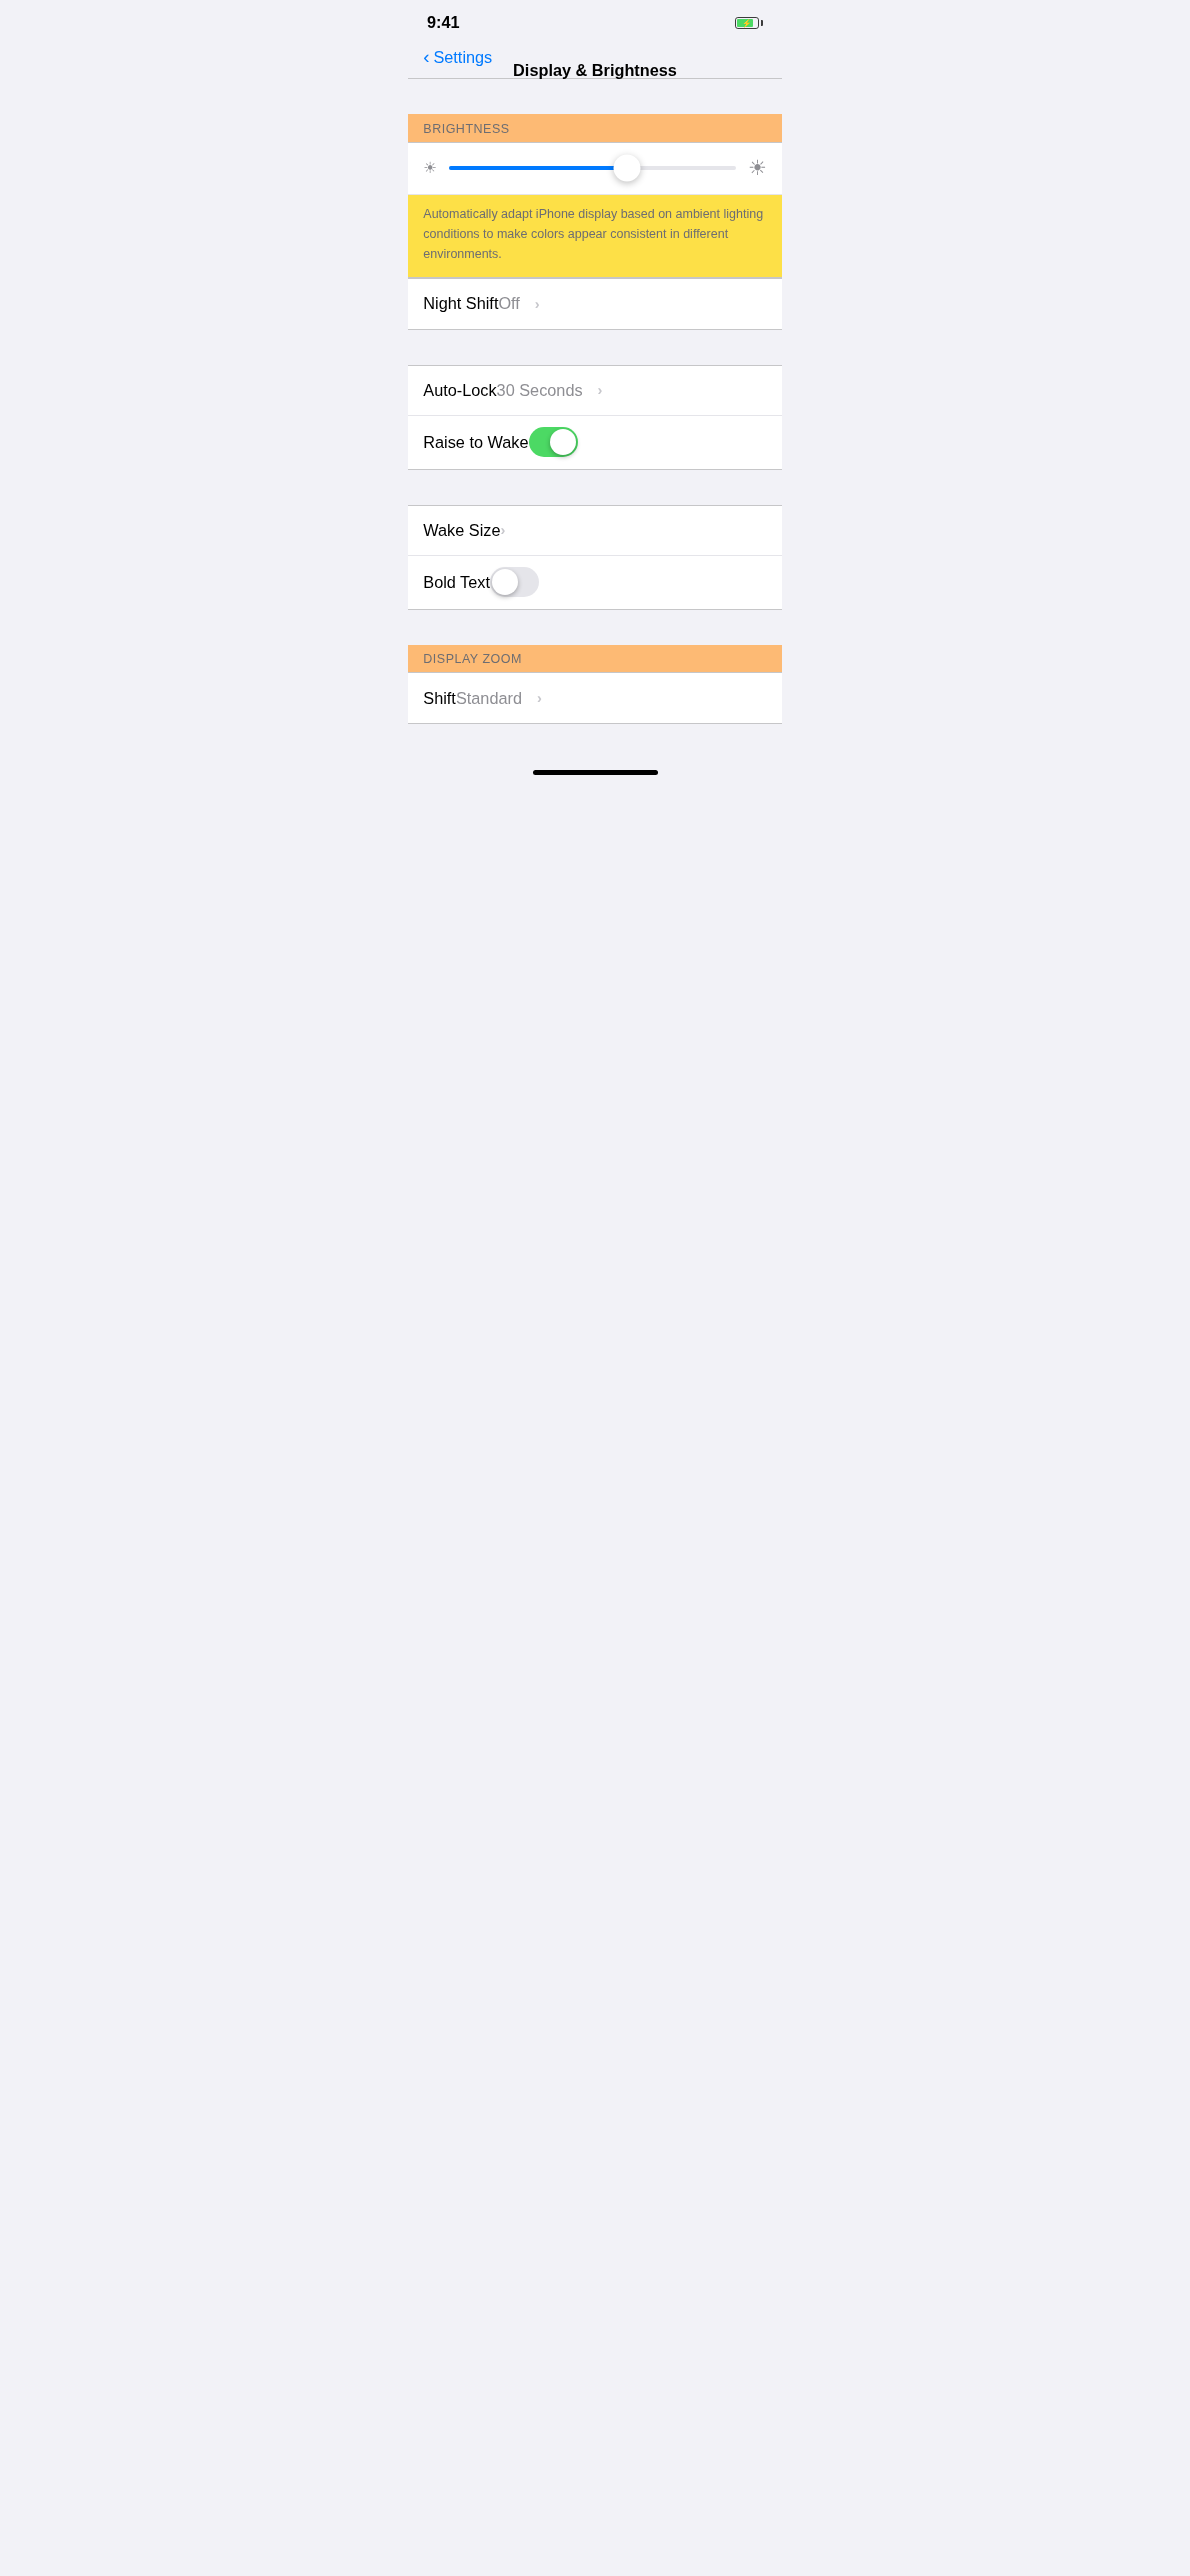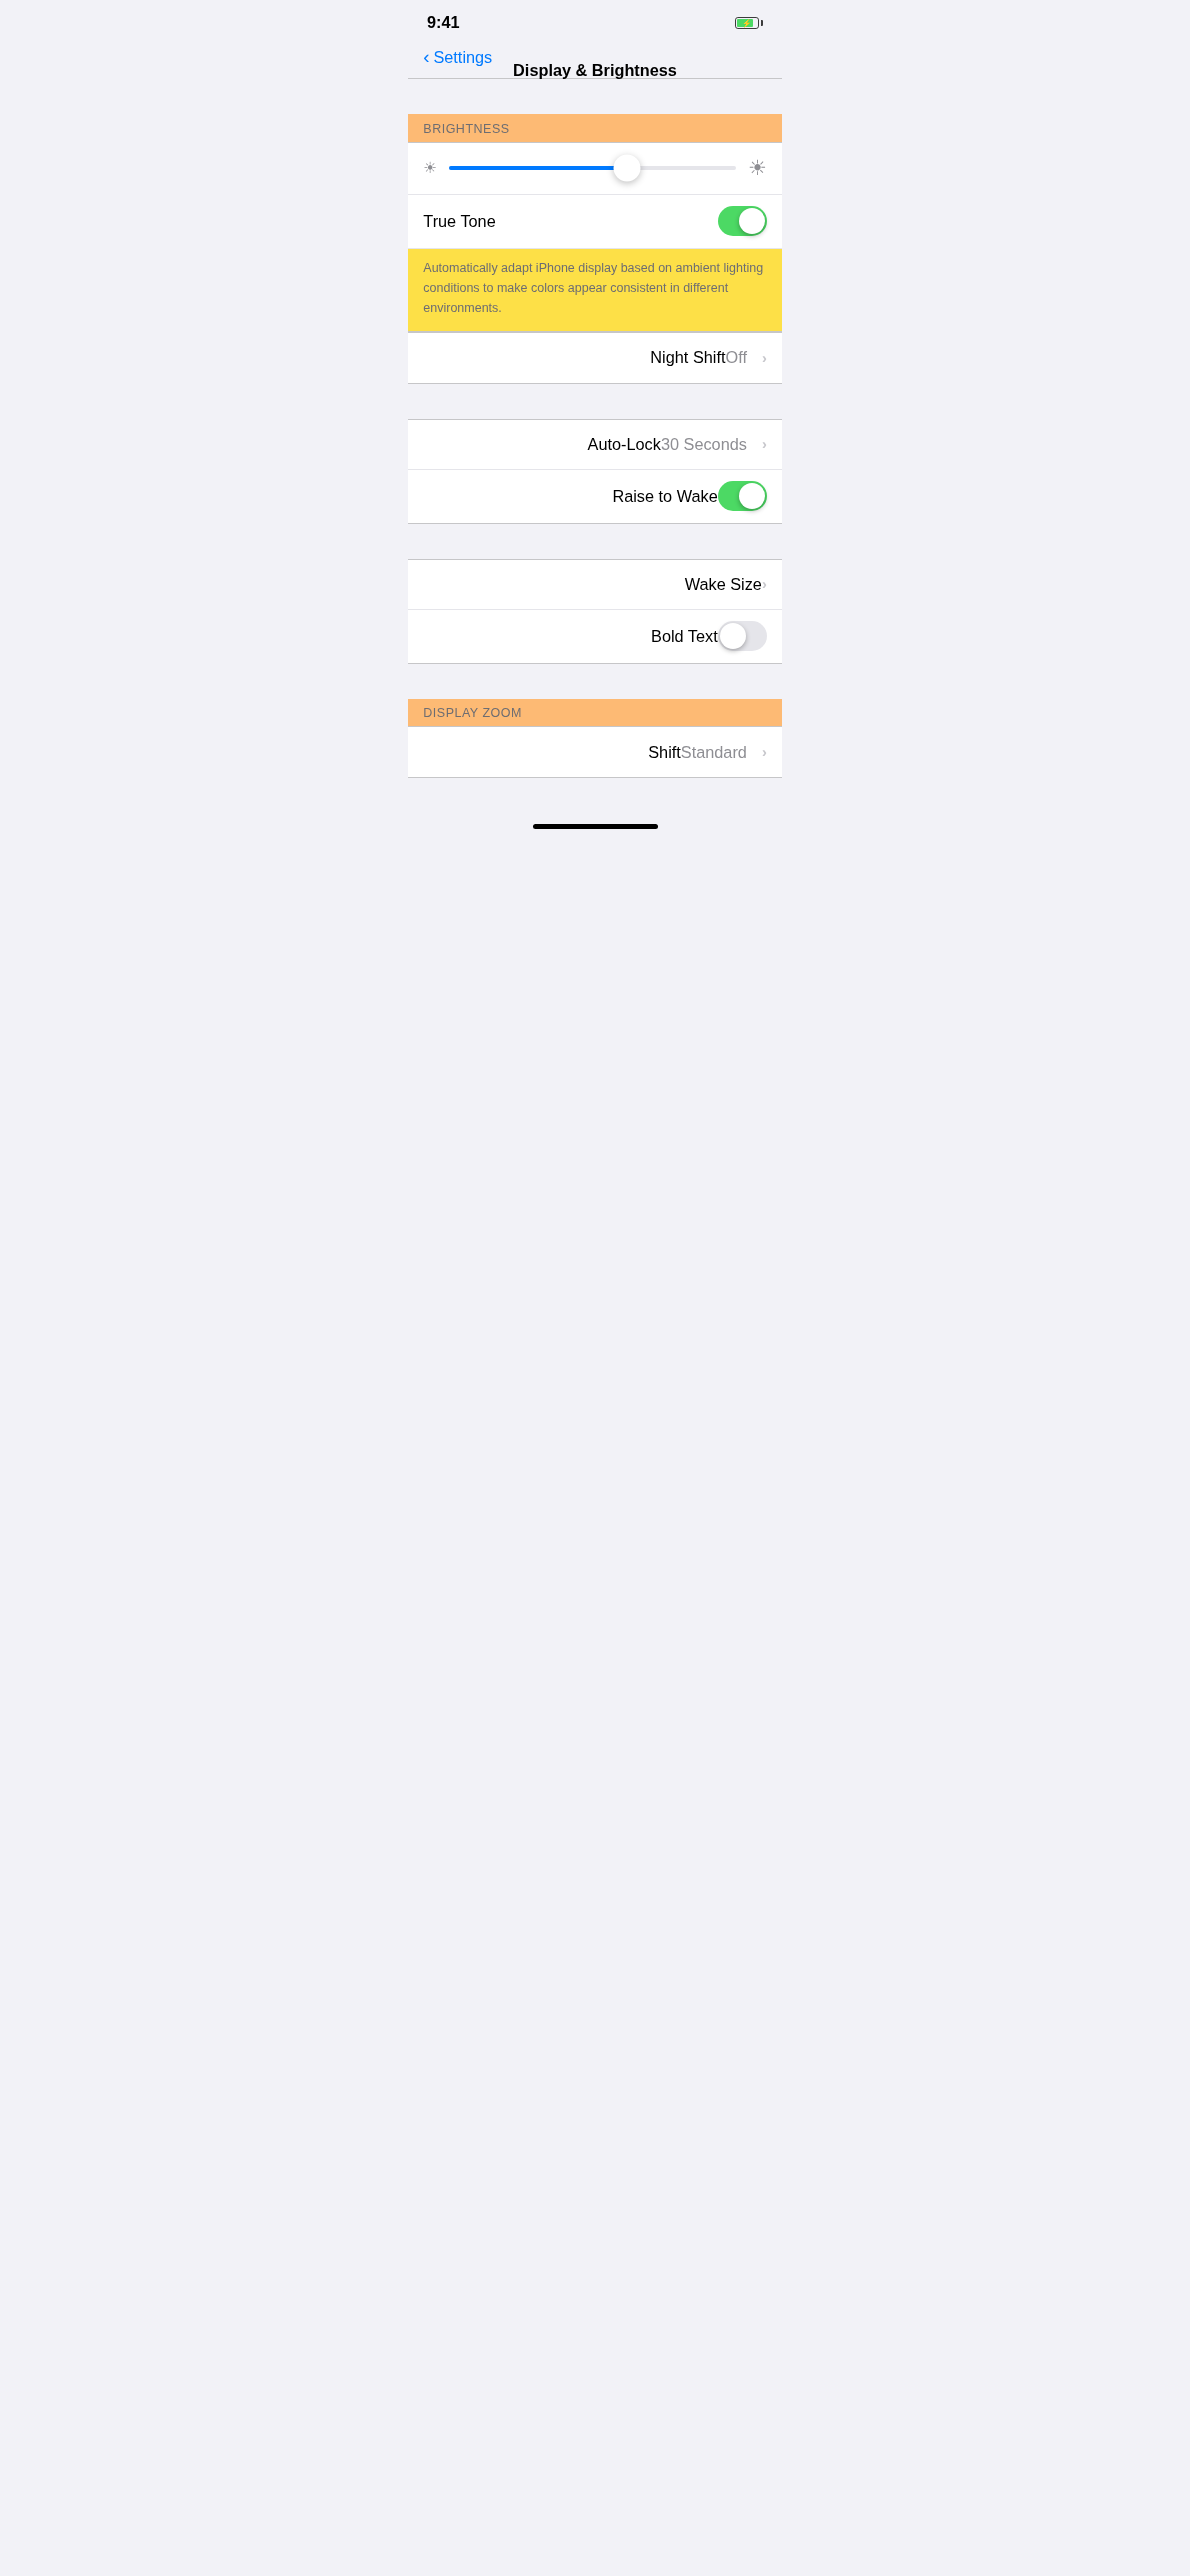--- a/index.html
+++ b/index.html
@@ -134,21 +134,21 @@
     
     .settings-group {
       background: #fff;
       border-top: 1px solid #c6c6c8;
       border-bottom: 1px solid #c6c6c8;
     }
 
     .settings-row {
       display: flex;
       align-items: center;
-      justify-content: flex-end;
+      justify-content: flex-start;
       padding: 11.5px 15.3px;
       min-height: 50px;
       border-bottom: 1px solid #e5e5ea;
       background: #fff;
     }
 
     .settings-row:last-child {
       border-bottom: none;
     }
 
@@ -332,26 +332,20 @@
 
   <div class="brightness-row">
     <span class="sun-icon-small">☀</span>
     <div class="slider-track">
       <div class="slider-fill"></div>
       <div class="slider-thumb"></div>
     </div>
     <span class="sun-icon-large">☀</span>
   </div>
 
-  <div class="true-tone-row">
-    <span class="row-label">True Tone</span>
-    <div class="toggle on">
-      <div class="toggle-thumb"></div>
-    </div>
-  </div>
 </div>
 
 <div class="description-row">
   <span class="description-text">Automatically adapt iPhone display based on ambient lighting conditions to make colors appear consistent in different environments.</span>
 </div>
 
 <div class="settings-group">
   <div class="settings-row">
     <span class="row-label">Night Shift</span>
     <div class="row-right">

